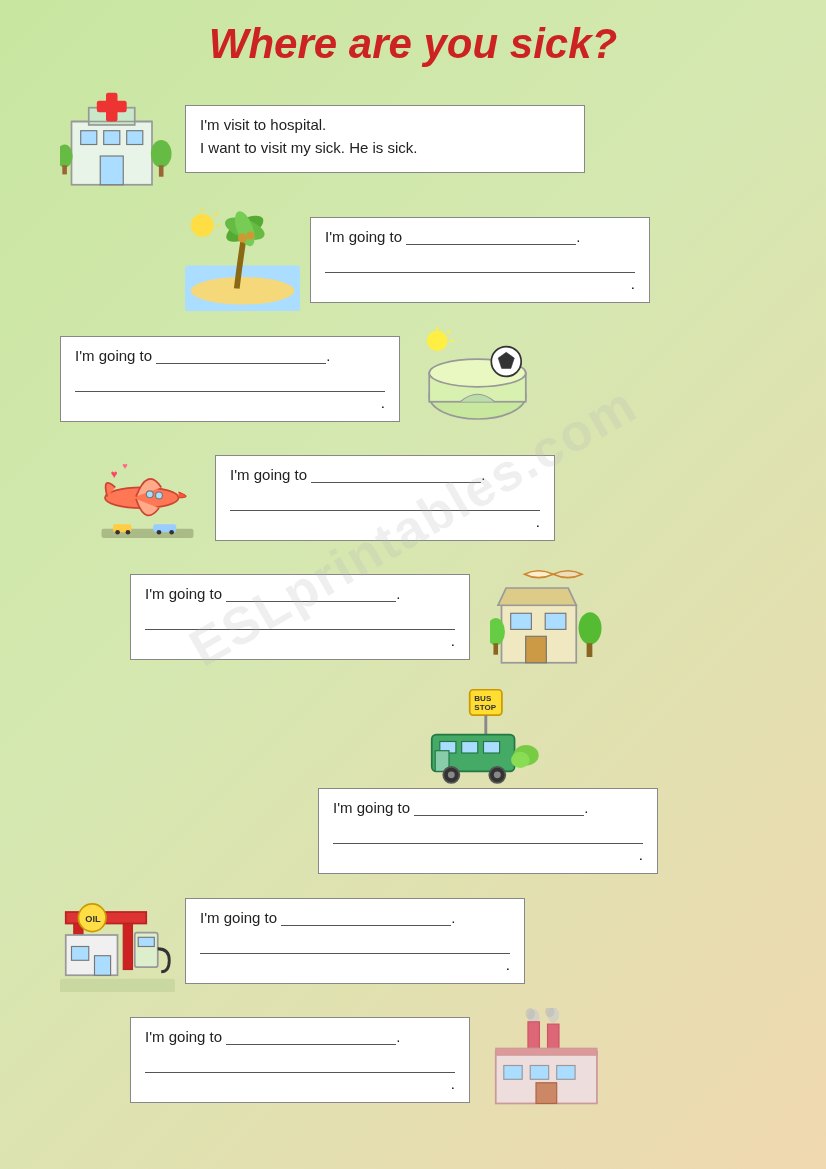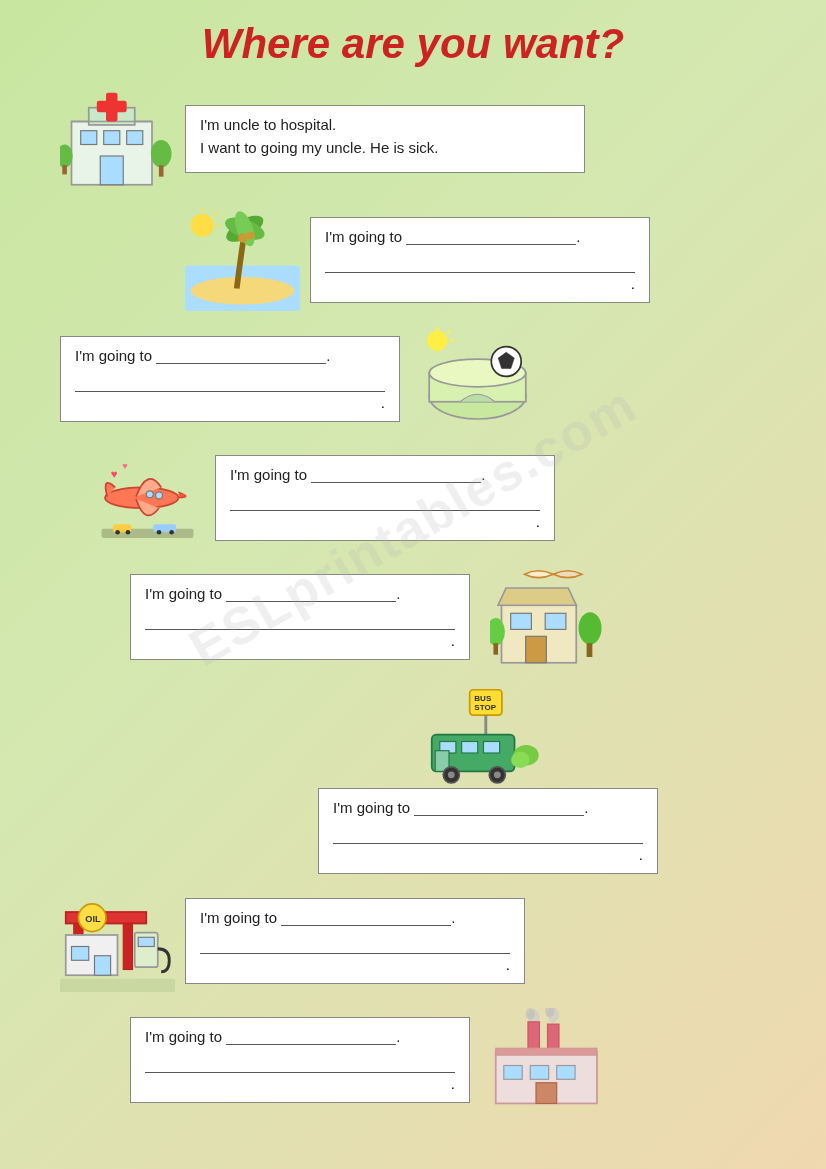--- a/index.html
+++ b/index.html
@@ -88,21 +88,21 @@
       z-index: 10;
       letter-spacing: 2px;
     }
 
     .row1 { margin-bottom: 16px; }
 
   </style>
 </head>
 <body>
 
-<h1 class="page-title">Where are you want?</h1>
+<h1 class="page-title">Where are you sick?</h1>
 
 <div class="watermark">ESLprintables.com</div>
 
 <div class="exercise-row row1" style="justify-content:flex-start; margin-left:30px;">
   <div class="img-box">
 
     <svg viewBox="0 0 100 90" xmlns="http://www.w3.org/2000/svg">
 
       <rect x="10" y="30" width="70" height="55" fill="#e8f4e8" stroke="#999" stroke-width="1.5"></rect>
       <rect x="25" y="18" width="40" height="15" fill="#c8e8c8" stroke="#999" stroke-width="1.5"></rect>
@@ -118,22 +118,22 @@
 
       <rect x="35" y="60" width="20" height="25" fill="#aaddff" stroke="#777" stroke-width="1"></rect>
 
       <ellipse cx="88" cy="58" rx="9" ry="12" fill="#66bb44"></ellipse>
       <rect x="86" y="68" width="4" height="10" fill="#996633"></rect>
       <ellipse cx="4" cy="60" rx="7" ry="10" fill="#66bb44"></ellipse>
       <rect x="2" y="68" width="4" height="8" fill="#996633"></rect>
     </svg>
   </div>
   <div class="text-box text-box-wide" style="margin-left:10px;">
-    <div class="text-line">I'm uncle to hospital.</div>
-    <div class="text-line">I want to going my uncle. He is sick.</div>
+    <div class="text-line">I'm visit to hospital.</div>
+    <div class="text-line">I want to visit my sick. He is sick.</div>
   </div>
 </div>
 
 <div class="exercise-row" style="justify-content:flex-start; margin-left:155px; margin-bottom:14px;">
   <div class="img-box">
     <svg viewBox="0 0 100 90" xmlns="http://www.w3.org/2000/svg">
 
       <rect x="0" y="50" width="100" height="40" fill="#aaddff" rx="3"></rect>
 
       <ellipse cx="50" cy="72" rx="45" ry="12" fill="#f5d87a"></ellipse>

